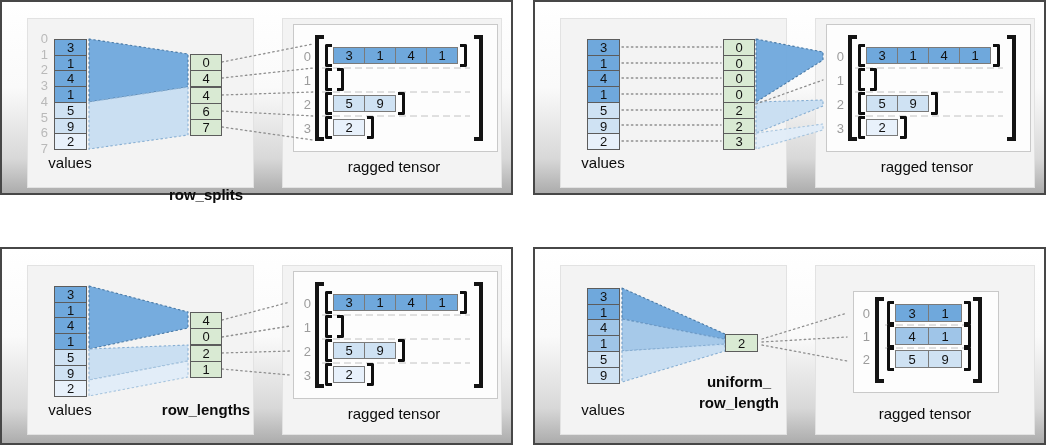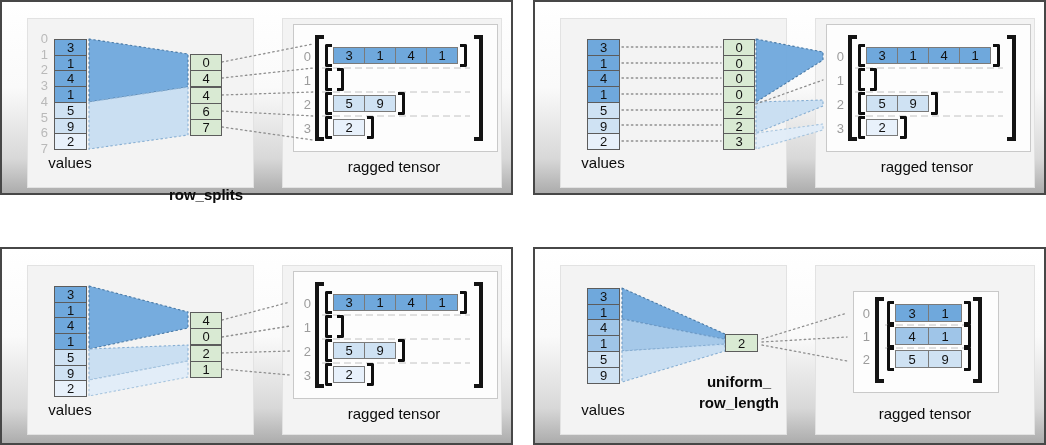--- a/index.html
+++ b/index.html
@@ -171,20 +171,21 @@
       <div class="cell" style="left: 52px; top: 68px; width: 33px; height: 17px; background: rgb(111, 168, 220);">4</div>
       <div class="cell" style="left: 52px; top: 84px; width: 33px; height: 17px; background: rgb(111, 168, 220);">1</div>
       <div class="cell" style="left: 52px; top: 100px; width: 33px; height: 17px; background: rgb(207, 226, 243);">5</div>
       <div class="cell" style="left: 52px; top: 116px; width: 33px; height: 17px; background: rgb(207, 226, 243);">9</div>
       <div class="cell" style="left: 52px; top: 131px; width: 33px; height: 17px; background: rgb(232, 241, 251);">2</div>
       <div class="lbl" style="left: 23px; top: 152px; width: 90px; height: 18px;">values</div>
       <div class="cell" style="left: 188px; top: 63px; width: 32px; height: 17px; background: rgb(217, 234, 211);">4</div>
       <div class="cell" style="left: 188px; top: 79px; width: 32px; height: 17px; background: rgb(217, 234, 211);">0</div>
       <div class="cell" style="left: 188px; top: 96px; width: 32px; height: 17px; background: rgb(217, 234, 211);">2</div>
       <div class="cell" style="left: 188px; top: 112px; width: 32px; height: 17px; background: rgb(217, 234, 211);">1</div>
+      <div class="lbl bold" style="left: 134px; top: 152px; width: 140px; height: 18px;">row_lengths</div>
       <div class="bbl" style="left: 313px; top: 33px; width: 9px; height: 106px;"></div>
       <div class="bbr" style="left: 472px; top: 33px; width: 9px; height: 106px;"></div>
       <div class="rowlab" style="left: 292px; top: 46px; width: 17px; height: 17px; color: rgb(156, 156, 156); line-height: 17px;">0</div>
       <div class="rbl" style="left: 323px; top: 42px; width: 7px; height: 23px;"></div>
       <div class="tcell" style="left: 331px; top: 45px; width: 32px; height: 17px; background: rgb(111, 168, 220);">3</div>
       <div class="tcell" style="left: 362px; top: 45px; width: 32px; height: 17px; background: rgb(111, 168, 220);">1</div>
       <div class="tcell" style="left: 393px; top: 45px; width: 32px; height: 17px; background: rgb(111, 168, 220);">4</div>
       <div class="tcell" style="left: 424px; top: 45px; width: 32px; height: 17px; background: rgb(111, 168, 220);">1</div>
       <div class="rbr" style="left: 458px; top: 42px; width: 7px; height: 23px;"></div>
       <div class="rowlab" style="left: 292px; top: 70px; width: 17px; height: 17px; color: rgb(156, 156, 156); line-height: 17px;">1</div>

